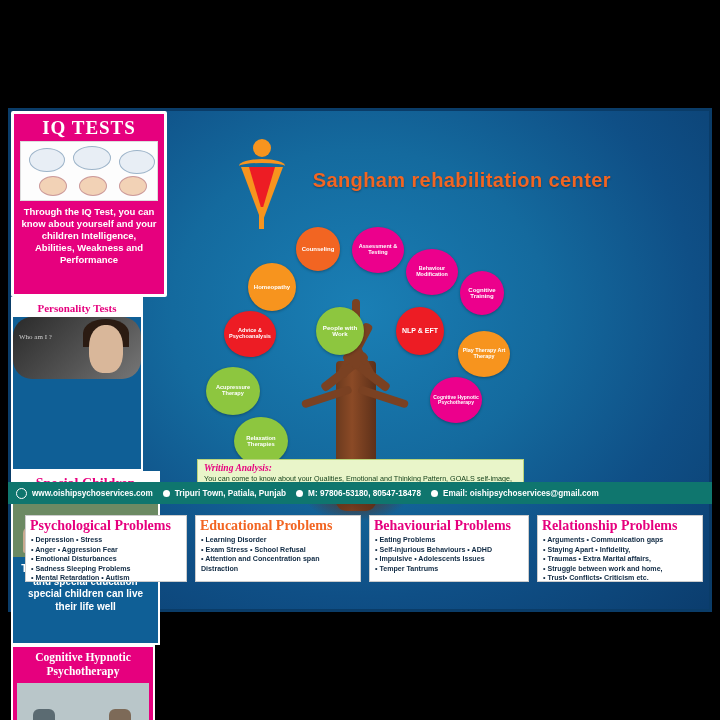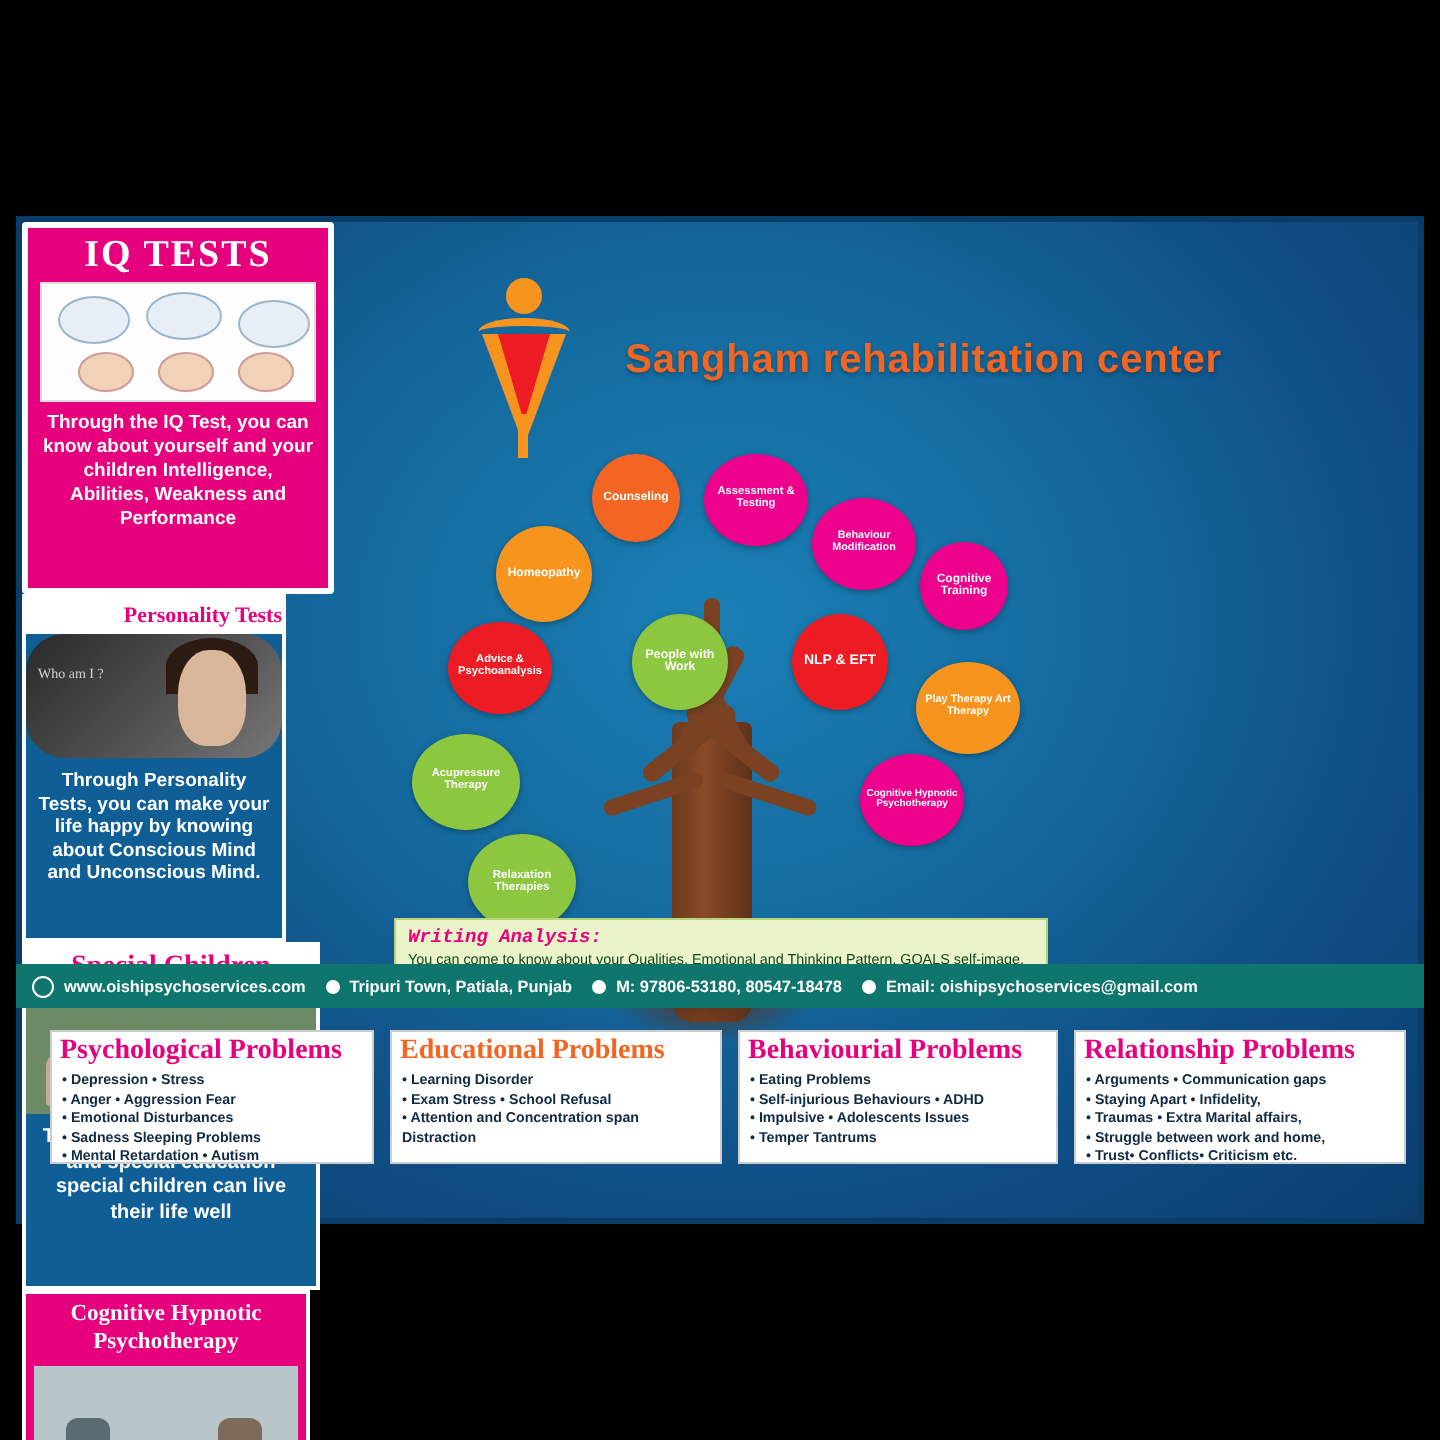--- a/index.html
+++ b/index.html
@@ -22,21 +22,21 @@
 
   
   #iq{left:22px;top:14px;width:150px;height:180px;background:#e6007e;border:3px solid #fff;border-radius:2px;}
   #iq .hd{font-family:"Liberation Serif",serif;color:#fff;font-size:19px;font-weight:bold;text-align:center;padding:3px 0 2px;background:#e6007e;letter-spacing:1px;}
   #iq .pic{margin:0 6px;height:58px;background:#fdfdfd;border:1px solid #ddd;position:relative;overflow:hidden;}
   #iq .pic .b{position:absolute;border-radius:50%;background:#e8eef5;border:1px solid #9db4c9;}
   #iq .txt{color:#fff;font-size:9.5px;font-weight:bold;line-height:1.25;padding:5px 7px;text-align:center;}
 
   
   #pers{left:554px;top:14px;width:128px;height:170px;background:#0f5f96;border:2px solid #fff;}
-  #pers .hd{background:#fff;color:#e6007e;font-size:11px;font-weight:bold;text-align:right;padding:3px 0;font-family:"Liberation Serif",serif;}
+  #pers .hd{background:#fff;color:#e6007e;font-size:11px;font-weight:bold;text-align:center;padding:3px 0;font-family:"Liberation Serif",serif;}
   #pers .pic{height:62px;background:linear-gradient(135deg,#2a2a2a,#555 60%,#777);position:relative;overflow:hidden;border-radius:19px;}
   #pers .pic .face{position:absolute;right:18px;top:8px;width:34px;height:48px;border-radius:45% 45% 40% 40%;background:#d9b79a;}
   #pers .pic .hair{position:absolute;right:12px;top:2px;width:46px;height:28px;border-radius:50% 50% 0 0;background:#2b1b12;}
   #pers .pic .wtxt{position:absolute;left:6px;top:16px;color:#cfcfcf;font-size:7px;font-family:"Liberation Serif",serif;}
   #pers .txt{color:#fff;font-size:9.5px;font-weight:bold;line-height:1.22;padding:6px 6px;text-align:center;}
 
   
   #spec{left:30px;top:218px;width:145px;height:170px;background:#0f5f96;border:2px solid #fff;}
   #spec .hd{background:#fff;color:#e6007e;font-size:14px;font-weight:bold;text-align:center;padding:3px 0;font-family:"Liberation Serif",serif;}
   #spec .pic{height:62px;background:#6c8a63;position:relative;overflow:hidden;}
@@ -52,21 +52,21 @@
 
   
   #tree{position:absolute;left:175px;top:110px;width:340px;height:320px;}
   .trunk{position:absolute;left:150px;top:140px;width:40px;height:150px;background:linear-gradient(90deg,#6b3a1e,#8b4a26 40%,#5d3019);border-radius:4px 4px 10px 10px;}
   .root{position:absolute;left:120px;top:276px;width:100px;height:24px;background:radial-gradient(ellipse at 50% 0,#5d3019 0%,rgba(93,48,25,0) 72%);}
   .branch{position:absolute;background:#7a4122;transform-origin:bottom center;border-radius:4px;}
   .bubble{position:absolute;border-radius:50%;color:#fff;font-weight:bold;display:flex;align-items:center;justify-content:center;text-align:center;line-height:1.05;box-shadow:0 1px 3px rgba(0,0,0,.3);}
 
   
   #writing{position:absolute;left:186px;top:348px;width:325px;height:38px;background:#e9f5c9;border:1px solid #b9d37a;}
-  #writing .t{color:#e6007e;font-size:9.5px;font-weight:bold;font-style:italic;padding:3px 0 0 6px;font-family:Liberation Mono, monospace;}
+  #writing .t{color:#e6007e;font-size:9.5px;font-weight:bold;font-style:italic;padding:3px 0 0 6px;font-family:Liberation Serif, serif;}
   #writing .d{color:#17431d;font-size:7.2px;padding:1px 6px;line-height:1.3;}
 
   
   .bbox{position:absolute;top:404px;height:65px;background:#fff;border:1px solid #ccc;}
   .bbox .bh{font-size:14px;font-weight:bold;padding:2px 4px 1px;font-family:"Liberation Serif",serif;}
   .bbox ul{margin:0;padding:1px 4px 0 5px;list-style:none;}
   .bbox li{font-size:7.1px;color:#102a43;line-height:1.34;font-weight:bold;}
   #b1{left:14px;width:160px;} #b1 .bh{color:#e6007e;}
   #b2{left:184px;width:164px;} #b2 .bh{color:#f26522;}
   #b3{left:358px;width:158px;} #b3 .bh{color:#e6007e;}
@@ -106,21 +106,20 @@
       <div class="txt">Through the IQ Test, you can know about yourself and your children Intelligence, Abilities, Weakness and Performance</div>
     </div>
 
     <div id="pers">
       <div class="hd">Personality Tests</div>
       <div class="pic">
         <div class="wtxt">Who am I ?</div>
         <div class="hair"></div>
           <div class="face"></div>
       </div>
-      <div class="txt">Through Personality Tests, you can make your life happy by knowing about Conscious Mind and Unconscious Mind.</div>
     </div>
 
     <div id="spec">
       <div class="hd">Special Children</div>
       <div class="pic">
         <i style="left:10px;"></i>
           <i style="left:32px;background:#e0c3a8;"></i>
         <i style="left:54px;"></i>
           <i style="left:76px;background:#e0c3a8;"></i>
         <i style="left:98px;"></i>

